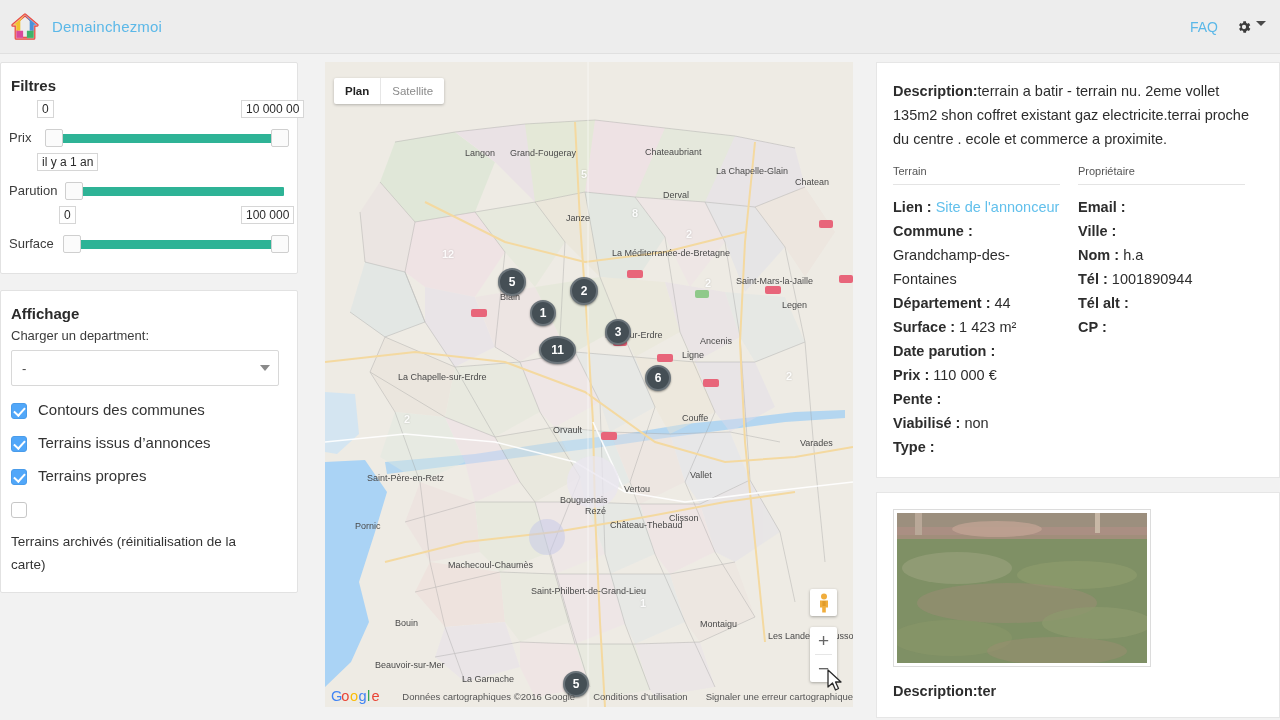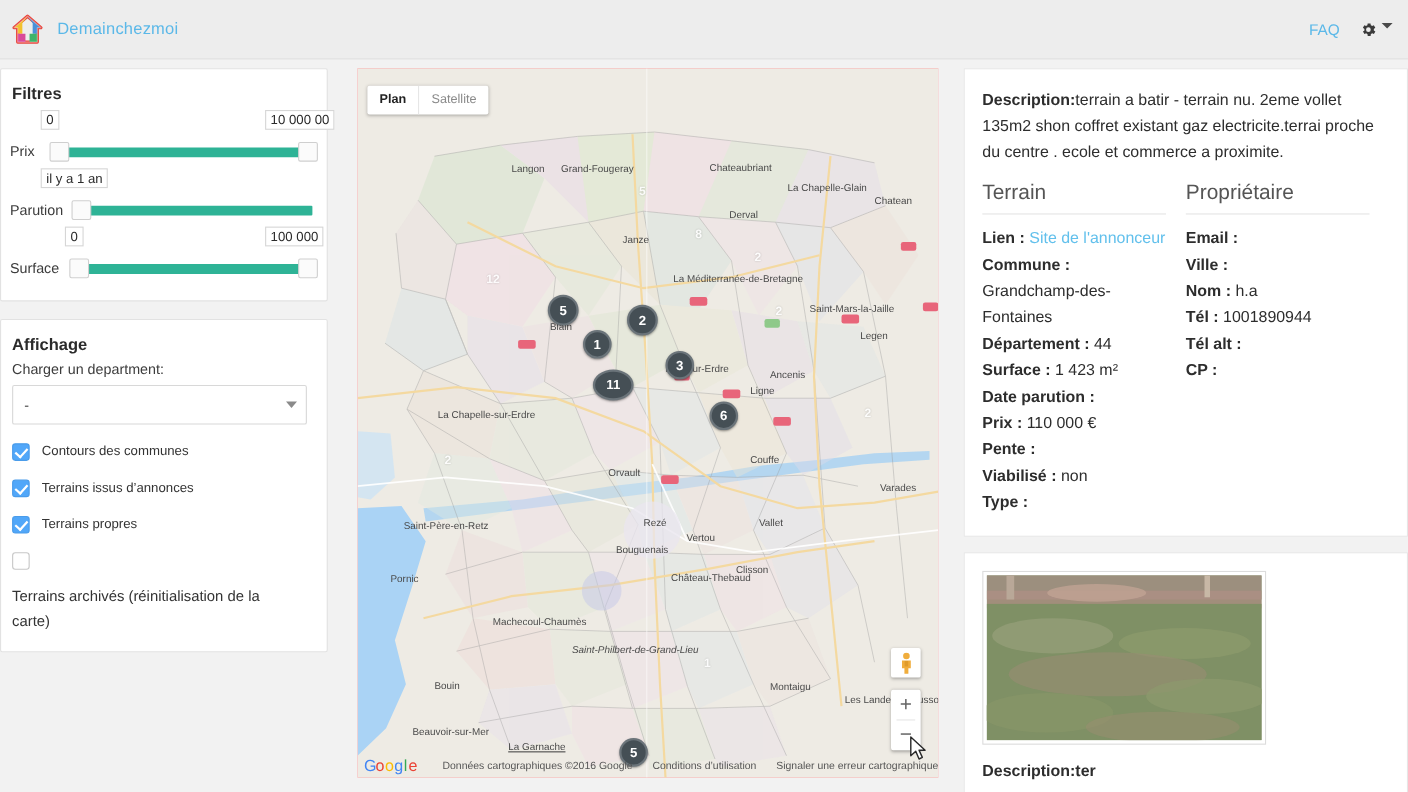--- a/index.html
+++ b/index.html
@@ -94,21 +94,21 @@
     width: 16px; height: 16px; border-radius: 3px; flex: none;
     margin-top: 1px; position: relative;
   }
   .cbx.on { background: #51a7f9; border: 1px solid #4a9cea; }
   .cbx.off { background: #fff; border: 1px solid #c7c7c7; }
   .cbx.on:after {
     content: ""; position: absolute; left: 4px; top: 1px;
     width: 5px; height: 9px; border: solid #fff;
     border-width: 0 2px 2px 0; transform: rotate(42deg);
   }
-  .check-label { font-size: 12px; color: #333; margin-left: 11px; line-height: 16px; }
+  .check-label { font-size: 15px; color: #333; margin-left: 11px; line-height: 16px; }
   .wide-label {
     font-size: 13.5px; color: #333; padding: 0 26px 0 10px;
     margin-top: 12px; line-height: 23px;
   }
 
   
   #map-panel {
     position: absolute; left: 325px; top: 62px;
     width: 528px; height: 645px;
     background: #fca5a5; overflow: hidden;
@@ -169,21 +169,21 @@
     background: #fff; border: 1px solid #e6e6e6;
     padding: 16px 16px 18px 16px; margin-bottom: 14px;
   }
   .desc {
     font-size: 14.5px; color: #2d2d2d; line-height: 24px;
   }
   .desc b { font-weight: bold; }
   .two-col { display: flex; margin-top: 14px; }
   .col { width: 50%; padding-right: 18px; }
   .col-title {
-    font-size: 19px; color: #555; padding-bottom: 7px;
+    font-size: 11px; color: #555; padding-bottom: 7px;
     border-bottom: 1px solid #e4e4e4; margin-bottom: 10px;
   }
   .fld { font-size: 14.5px; color: #2d2d2d; line-height: 24px; }
   .fld b { font-weight: bold; }
   .fld a { color: #62c0ec; text-decoration: none; }
   .photo-wrap { border: 1px solid #dcdcdc; padding: 3px; width: 258px; }
   #photo { width: 250px; height: 150px; display: block; }
   .desc2 { font-size: 14.5px; color: #2d2d2d; margin-top: 16px; font-weight: bold; }
 
   
@@ -453,34 +453,34 @@
     <div class="place-lbl" style="left: 411px; top: 214px; pointer-events: auto;">Saint-Mars-la-Jaille</div>
     <div class="place-lbl" style="left: 335px; top: 288px; pointer-events: auto; margin-left: 22px;">Ligne</div>
     <div class="place-lbl" style="left: 375px; top: 274px; pointer-events: auto;">Ancenis</div>
     <div class="place-lbl" style="left: 175px; top: 230px; pointer-events: auto;">Blain</div>
     <div class="place-lbl" style="left: 73px; top: 310px; pointer-events: auto;">La Chapelle-sur-Erdre</div>
     <div class="place-lbl" style="left: 42px; top: 411px; pointer-events: auto;">Saint-Père-en-Retz</div>
     <div class="place-lbl" style="left: 228px; top: 363px; pointer-events: auto;">Orvault</div>
     <div class="place-lbl" style="left: 299px; top: 422px; pointer-events: auto;">Vertou</div>
     <div class="place-lbl" style="left: 344px; top: 451px; pointer-events: auto;">Clisson</div>
     <div class="place-lbl" style="left: 123px; top: 498px; pointer-events: auto;">Machecoul-Chaumès</div>
-    <div class="place-lbl" style="left: 195px; top: 524px; pointer-events: auto; font-style: italic;">Saint-Philbert-de-Grand-Lieu</div>
+    <div class="place-lbl" style="left: 206px; top: 524px; pointer-events: auto;">Saint-Philbert-de-Grand-Lieu</div>
     <div class="place-lbl" style="left: 375px; top: 557px; pointer-events: auto;">Montaigu</div>
     <div class="place-lbl" style="left: 443px; top: 569px; pointer-events: auto;">Les Landes-Genusson</div>
-    <div class="place-lbl" style="left: 137px; top: 612px; pointer-events: auto; text-decoration: underline;">La Garnache</div>
+    <div class="place-lbl" style="left: 137px; top: 612px; pointer-events: auto;">La Garnache</div>
     <div class="place-lbl" style="left: 50px; top: 598px; pointer-events: auto;">Beauvoir-sur-Mer</div>
     <div class="place-lbl" style="left: 70px; top: 556px; pointer-events: auto;">Bouin</div>
     <div class="place-lbl" style="left: 30px; top: 459px; pointer-events: auto;">Pornic</div>
     <div class="place-lbl" style="left: 280px; top: 268px; pointer-events: auto;">Nort-sur-Erdre</div>
     <div class="place-lbl" style="left: 235px; top: 433px; pointer-events: auto;">Bouguenais</div>
     <div class="place-lbl" style="left: 285px; top: 458px; pointer-events: auto;">Château-Thebaud</div>
     <div class="place-lbl" style="left: 457px; top: 238px; pointer-events: auto;">Legen</div>
     <div class="place-lbl" style="left: 475px; top: 376px; pointer-events: auto;">Varades</div>
     <div class="place-lbl" style="left: 365px; top: 408px; pointer-events: auto;">Vallet</div>
-    <div class="place-lbl" style="left: 260px; top: 408px; pointer-events: auto;">Rezé</div>
+    <div class="place-lbl" style="left: 260px; top: 444px; pointer-events: auto;">Rezé</div>
     <div class="place-lbl" style="left: 357px; top: 351px; pointer-events: auto;">Couffe</div>
     <div class="commune-lbl" style="left: 256px; top: 106px; pointer-events: auto;">5</div>
     <div class="commune-lbl" style="left: 307px; top: 145px; pointer-events: auto;">8</div>
     <div class="commune-lbl" style="left: 361px; top: 166px; pointer-events: auto;">2</div>
     <div class="commune-lbl" style="left: 380px; top: 215px; pointer-events: auto;">2</div>
     <div class="commune-lbl" style="left: 117px; top: 186px; pointer-events: auto;">12</div>
     <div class="commune-lbl" style="left: 79px; top: 351px; pointer-events: auto;">2</div>
     <div class="commune-lbl" style="left: 315px; top: 535px; pointer-events: auto;">1</div>
     <div class="commune-lbl" style="left: 461px; top: 308px; pointer-events: auto;">2</div>
     <div class="cluster" style="left: 173px; top: 206px; width: 28px; height: 28px; pointer-events: auto;">5</div>

